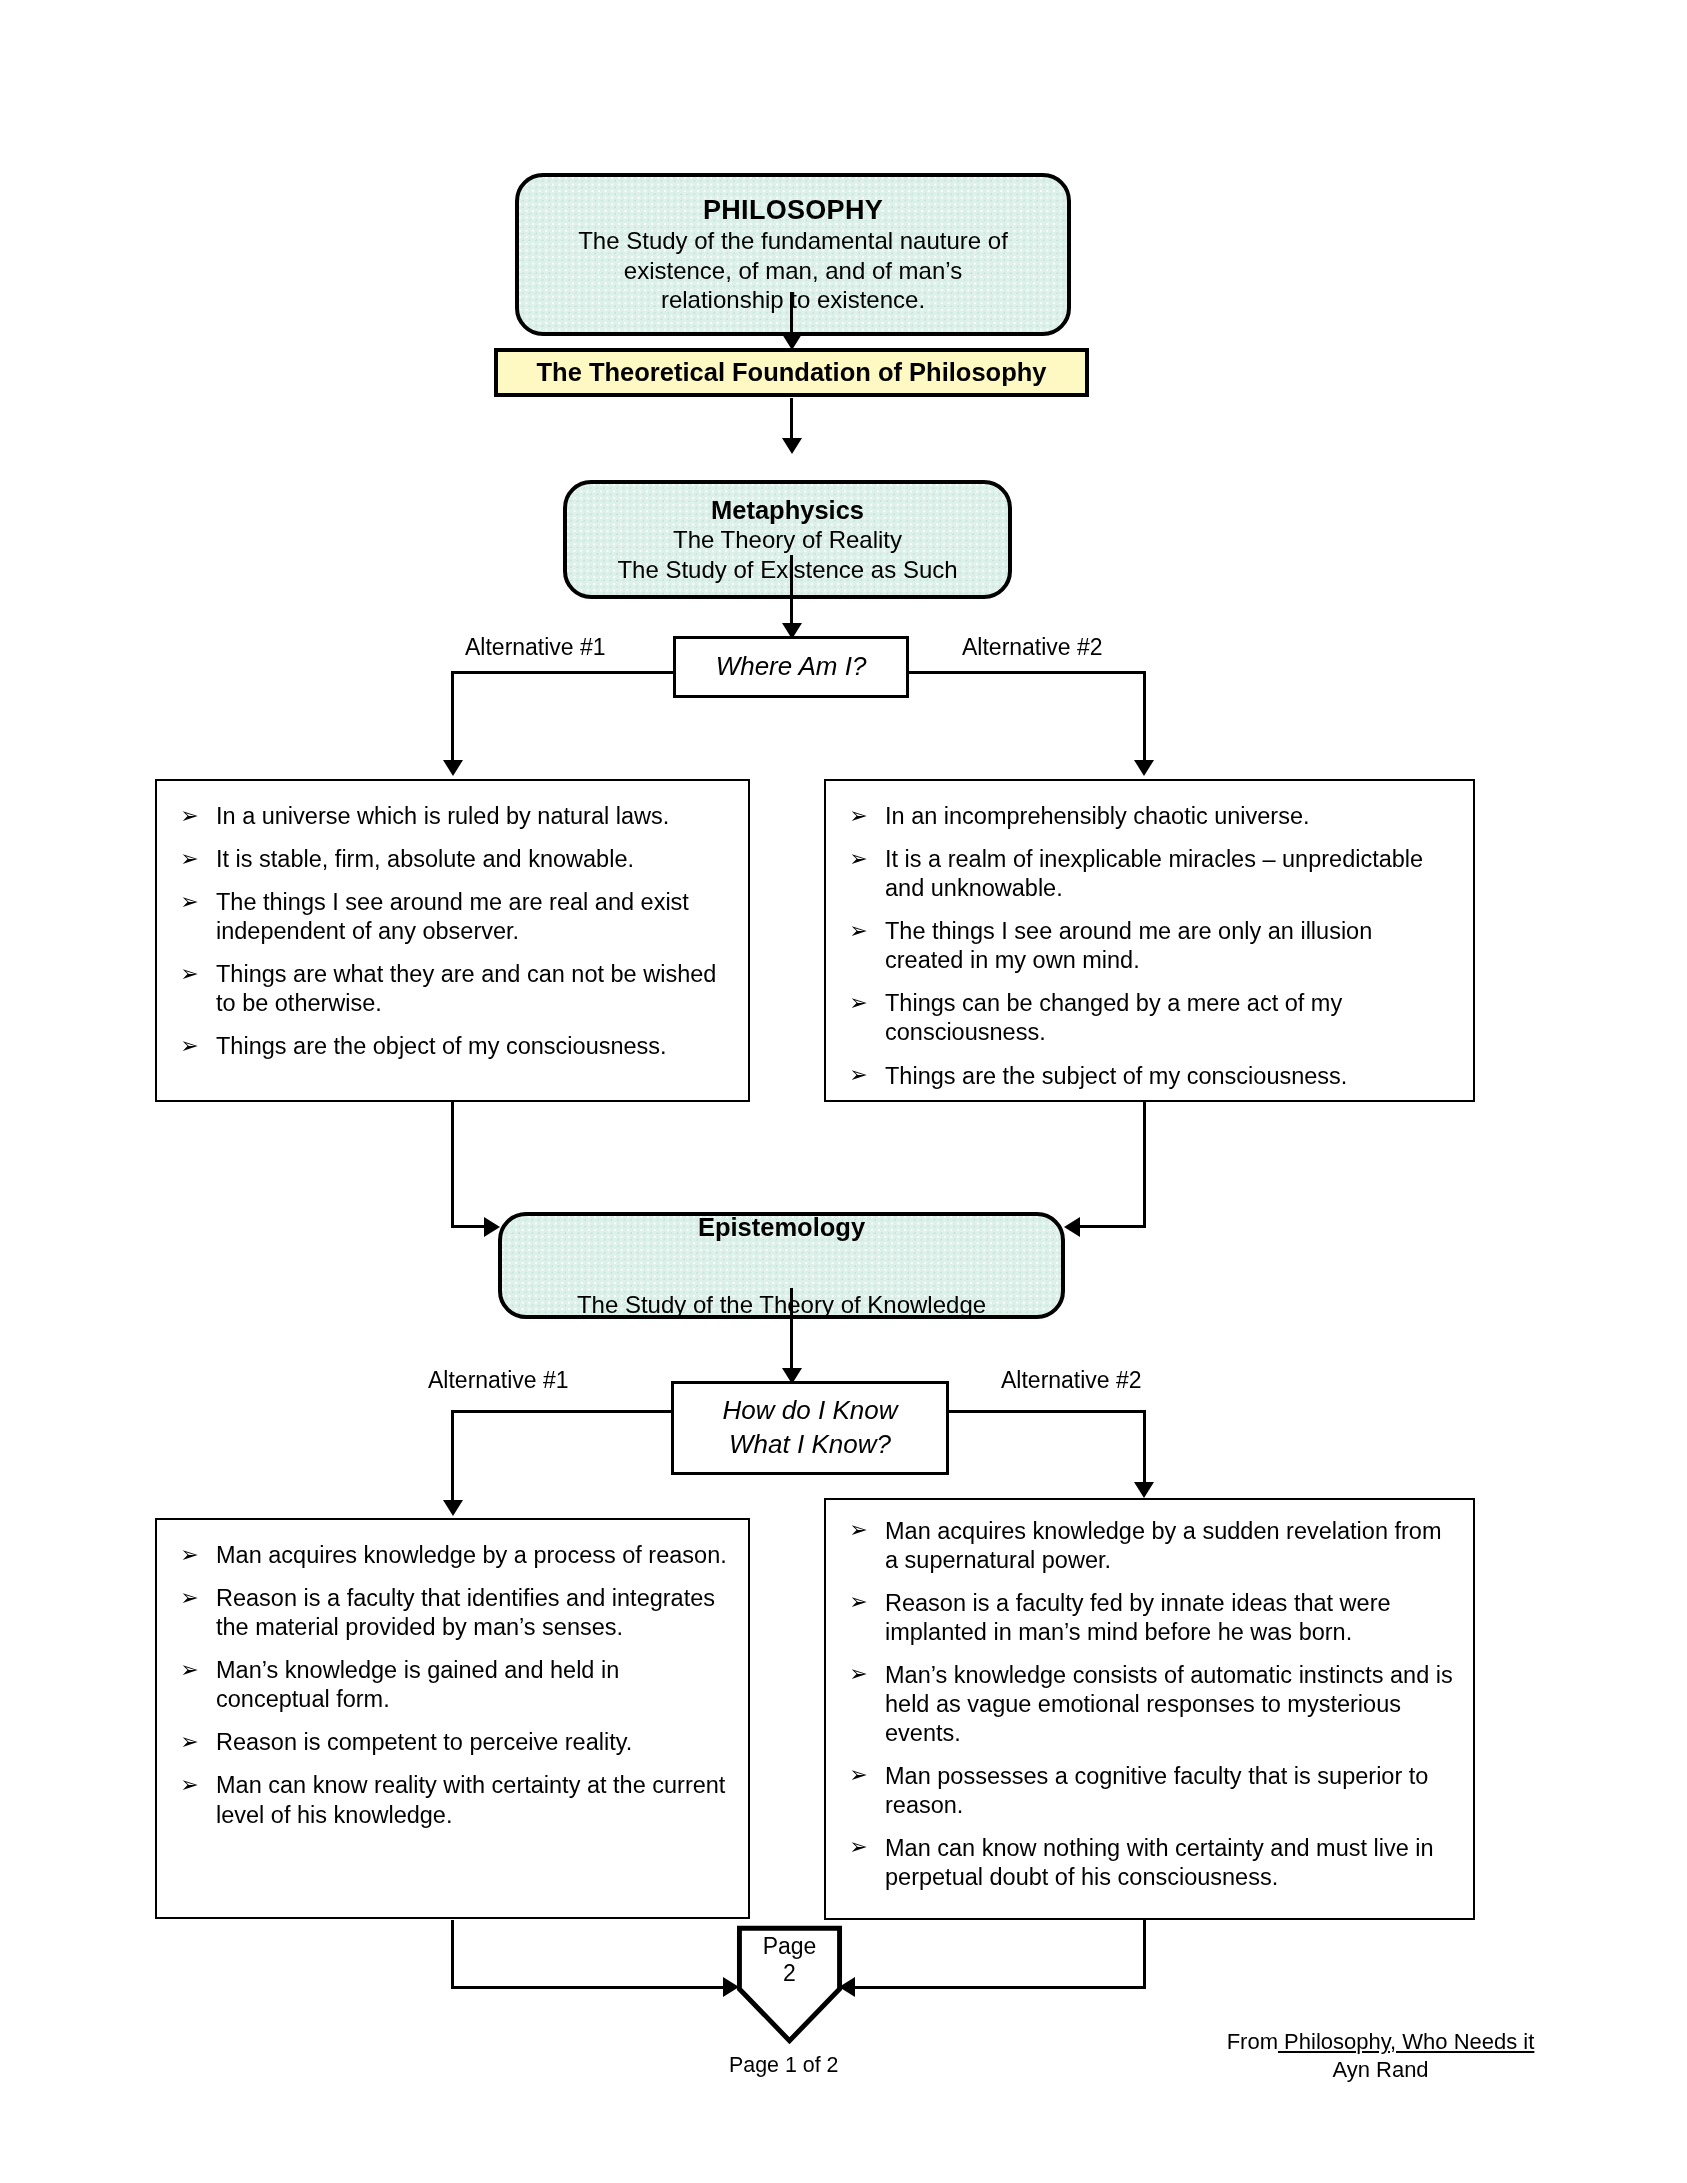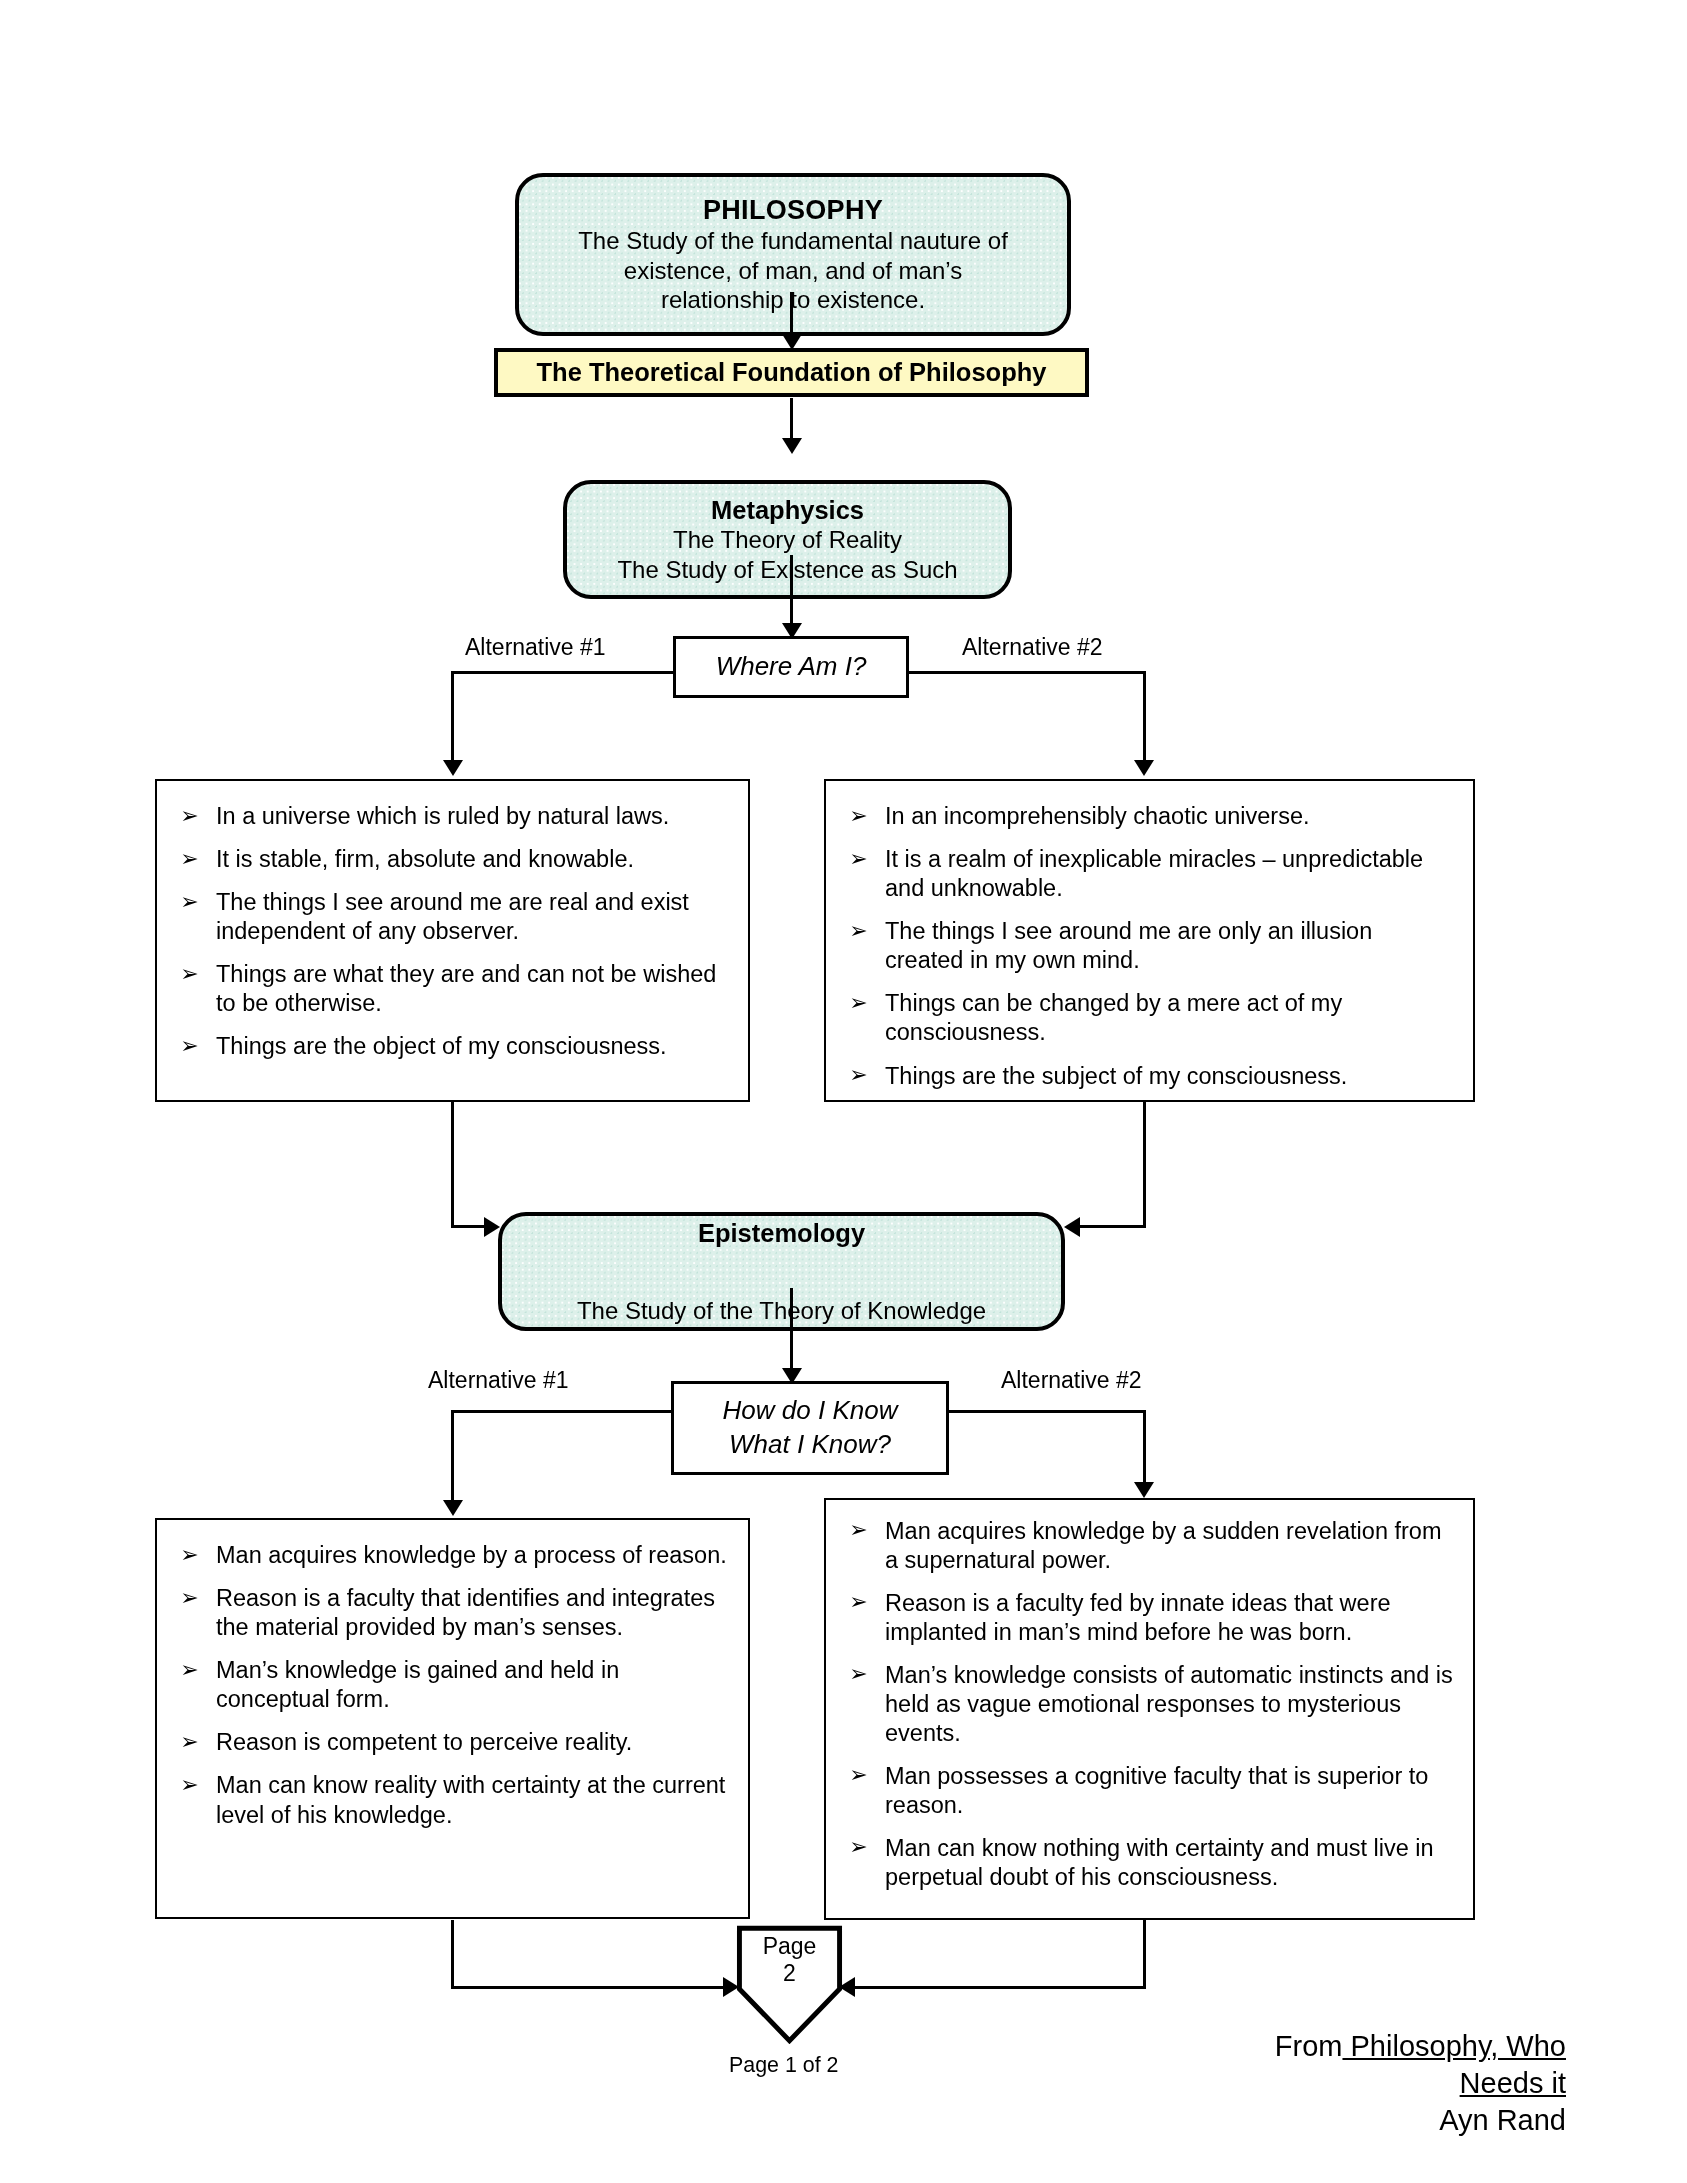--- a/index.html
+++ b/index.html
@@ -163,22 +163,22 @@
   }
 
   
   .footer-text {
     position: absolute;
     font-size: 21.4px;
     white-space: nowrap;
   }
   .footer-right {
     position: absolute;
-    text-align: right;
-    font-size: 29px;
+    text-align: center;
+    font-size: 22px;
     line-height: 1.28;
   }
   .u { text-decoration: underline; }
 </style>
 </head>
 <body>
 
 <div id="page">
 
   <div class="node rounded mint" style="left:515px; top:129px; width:556px; height:163px;">
@@ -243,21 +243,21 @@
   </div>
 
   <div class="ln vline" style="left:451px; top:1102px; height:125px;"></div>
   <div class="ln hline" style="left:451px; top:1225px; width:45px;"></div>
   <div class="arrow-right" style="left:484px; top:1217px;"></div>
 
   <div class="ln vline" style="left:1143px; top:1102px; height:125px;"></div>
   <div class="ln hline" style="left:1078px; top:1225px; width:68px;"></div>
   <div class="arrow-left" style="left:1064px; top:1217px;"></div>
 
-  <div class="node rounded mint" style="left:498px; top:1168px; width:567px; height:119px;gap:48px;">
+  <div class="node rounded mint" style="left:498px; top:1168px; width:567px; height:107px;gap:48px;">
     <div class="title-md">Epistemology</div>
     <div class="sub">The Study of the Theory of Knowledge</div>
   </div>
 
   <div class="ln vline" style="left:790px; top:1288px; height:92px;"></div>
   <div class="arrow-down" style="left:782px; top:1368px;"></div>
 
   <div class="node decision" style="left:671px; top:1381px; width:278px; height:94px;">
     <div class="decision-text">How do I Know</div>
     <div class="decision-text">What I Know?</div>

